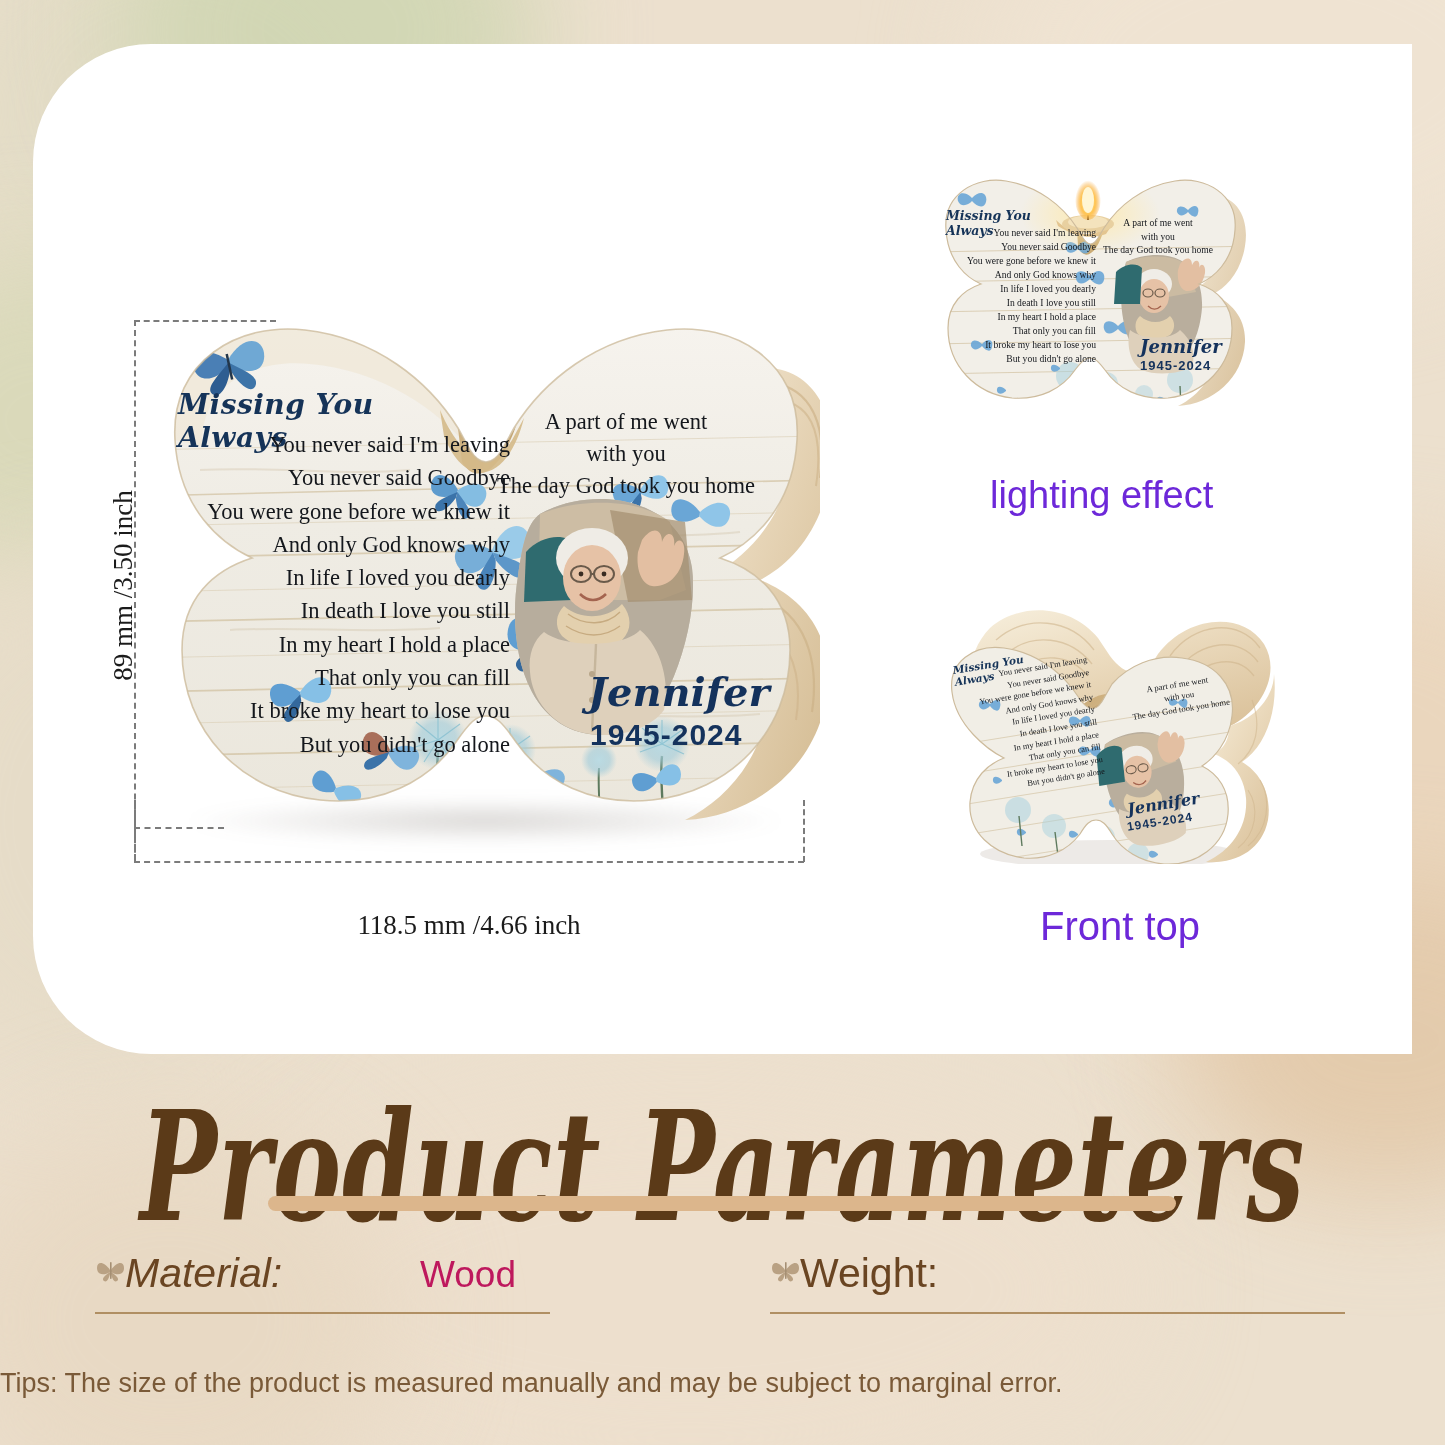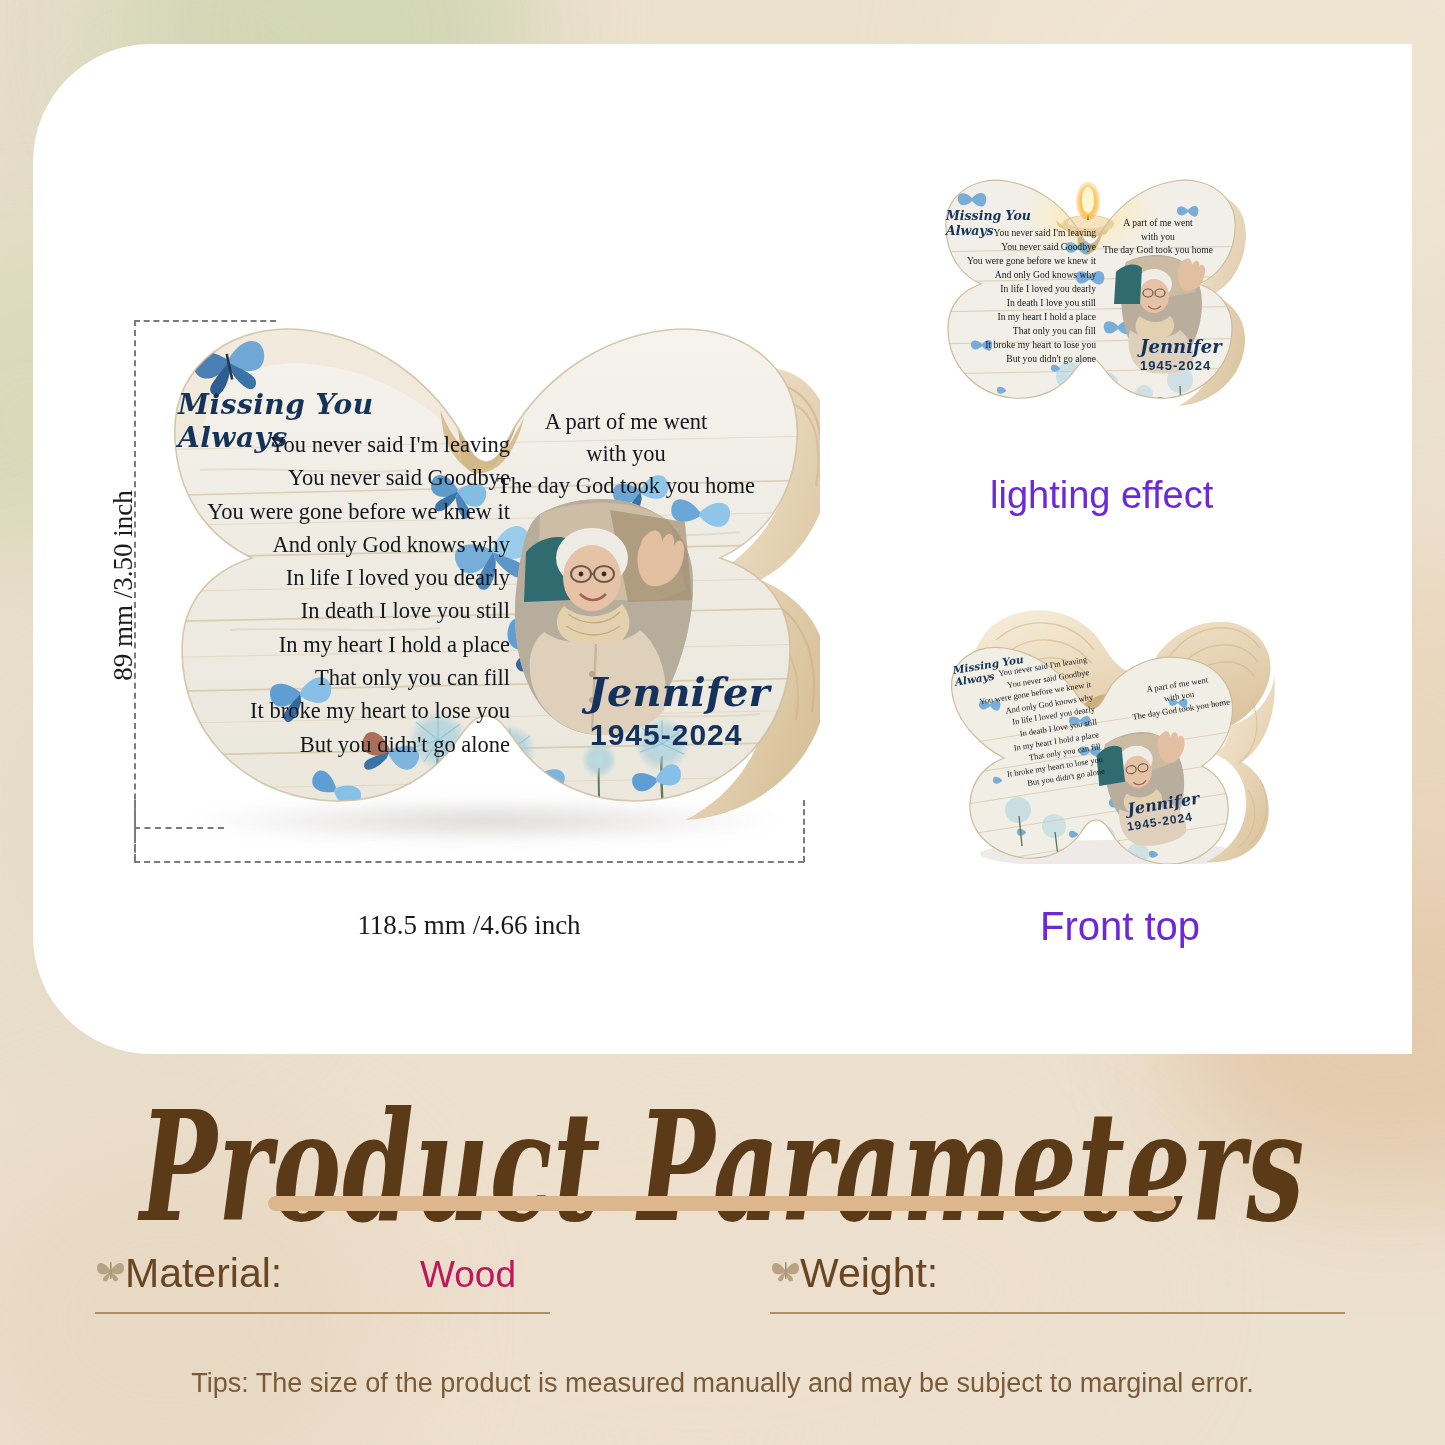--- a/index.html
+++ b/index.html
@@ -58,21 +58,21 @@
   }
   #pp-underline{position:absolute;left:268px;top:1196px;width:908px;height:15px;
                 background:#dcb68c;border-radius:8px;}
 
   .spec{position:absolute;}
   .spec .bfly{position:absolute;left:0;top:7px;}
   .spec .klabel{font-family:"Liberation Sans",sans-serif;font-size:41px;color:#6a4522;}
   .spec .kval{font-family:"Liberation Sans",sans-serif;font-size:37px;color:#be185d;}
   .spec .rule{position:absolute;left:0;height:2px;background:#b08f63;}
 
-  #tips{position:absolute;left:0;top:1368px;width:1445px;text-align:center;
+  #tips{position:absolute;left:0;top:1368px;width:1445px;text-align:left;
         font-family:"Liberation Sans",sans-serif;font-size:27px;color:#7a5a38;}
 </style>
 </head>
 <body>
 
 <div id="backdrop">
   <div class="blob" style="left:-80px;top:-120px;width:520px;height:460px;background:#e3dcc6;"></div>
   <div class="blob" style="left:120px;top:-160px;width:420px;height:380px;background:#cfd6b2;opacity:.85;"></div>
   <div class="blob" style="left:-140px;top:250px;width:360px;height:340px;background:#d6d8b6;opacity:.8;"></div>
   <div class="blob" style="left:-120px;top:560px;width:420px;height:520px;background:#e6dcc8;"></div>
@@ -687,21 +687,21 @@
 <div id="pp-underline"></div>
 
 <div class="spec" style="left:95px;top:1250px;width:455px;height:70px;">
   <svg class="bfly" width="32" height="26" viewBox="0 0 32 26">
     <path d="M15,13 C9,4 2,4 2,11 C2,18 9,19 15,15 Z" fill="#b9a183"></path>
     <path d="M16,13 C22,4 29,4 29,11 C29,18 22,19 16,15 Z" fill="#b9a183"></path>
     <path d="M15,15 C10,18 6,22 9,24 C12,26 14,21 15,17 Z" fill="#b9a183"></path>
     <path d="M16,15 C21,18 25,22 22,24 C19,26 17,21 16,17 Z" fill="#b9a183"></path>
     <rect x="15" y="5" width="1.6" height="17" rx="0.8" fill="#a58f73"></rect>
   </svg>
-  <span class="klabel" style="position:absolute;left:30px;top:0;">Material:</span>
+  <span class="klabel" style="position:absolute;left:30px;top:0;font-style:italic;">Material:</span>
   <span class="kval" style="position:absolute;left:325px;top:4px;">Wood</span>
   <div class="rule" style="top:62px;width:455px;"></div>
 </div>
 
 <div class="spec" style="left:770px;top:1250px;width:575px;height:70px;">
   <svg class="bfly" width="32" height="26" viewBox="0 0 32 26">
     <path d="M15,13 C9,4 2,4 2,11 C2,18 9,19 15,15 Z" fill="#b9a183"></path>
     <path d="M16,13 C22,4 29,4 29,11 C29,18 22,19 16,15 Z" fill="#b9a183"></path>
     <path d="M15,15 C10,18 6,22 9,24 C12,26 14,21 15,17 Z" fill="#b9a183"></path>
     <path d="M16,15 C21,18 25,22 22,24 C19,26 17,21 16,17 Z" fill="#b9a183"></path>

